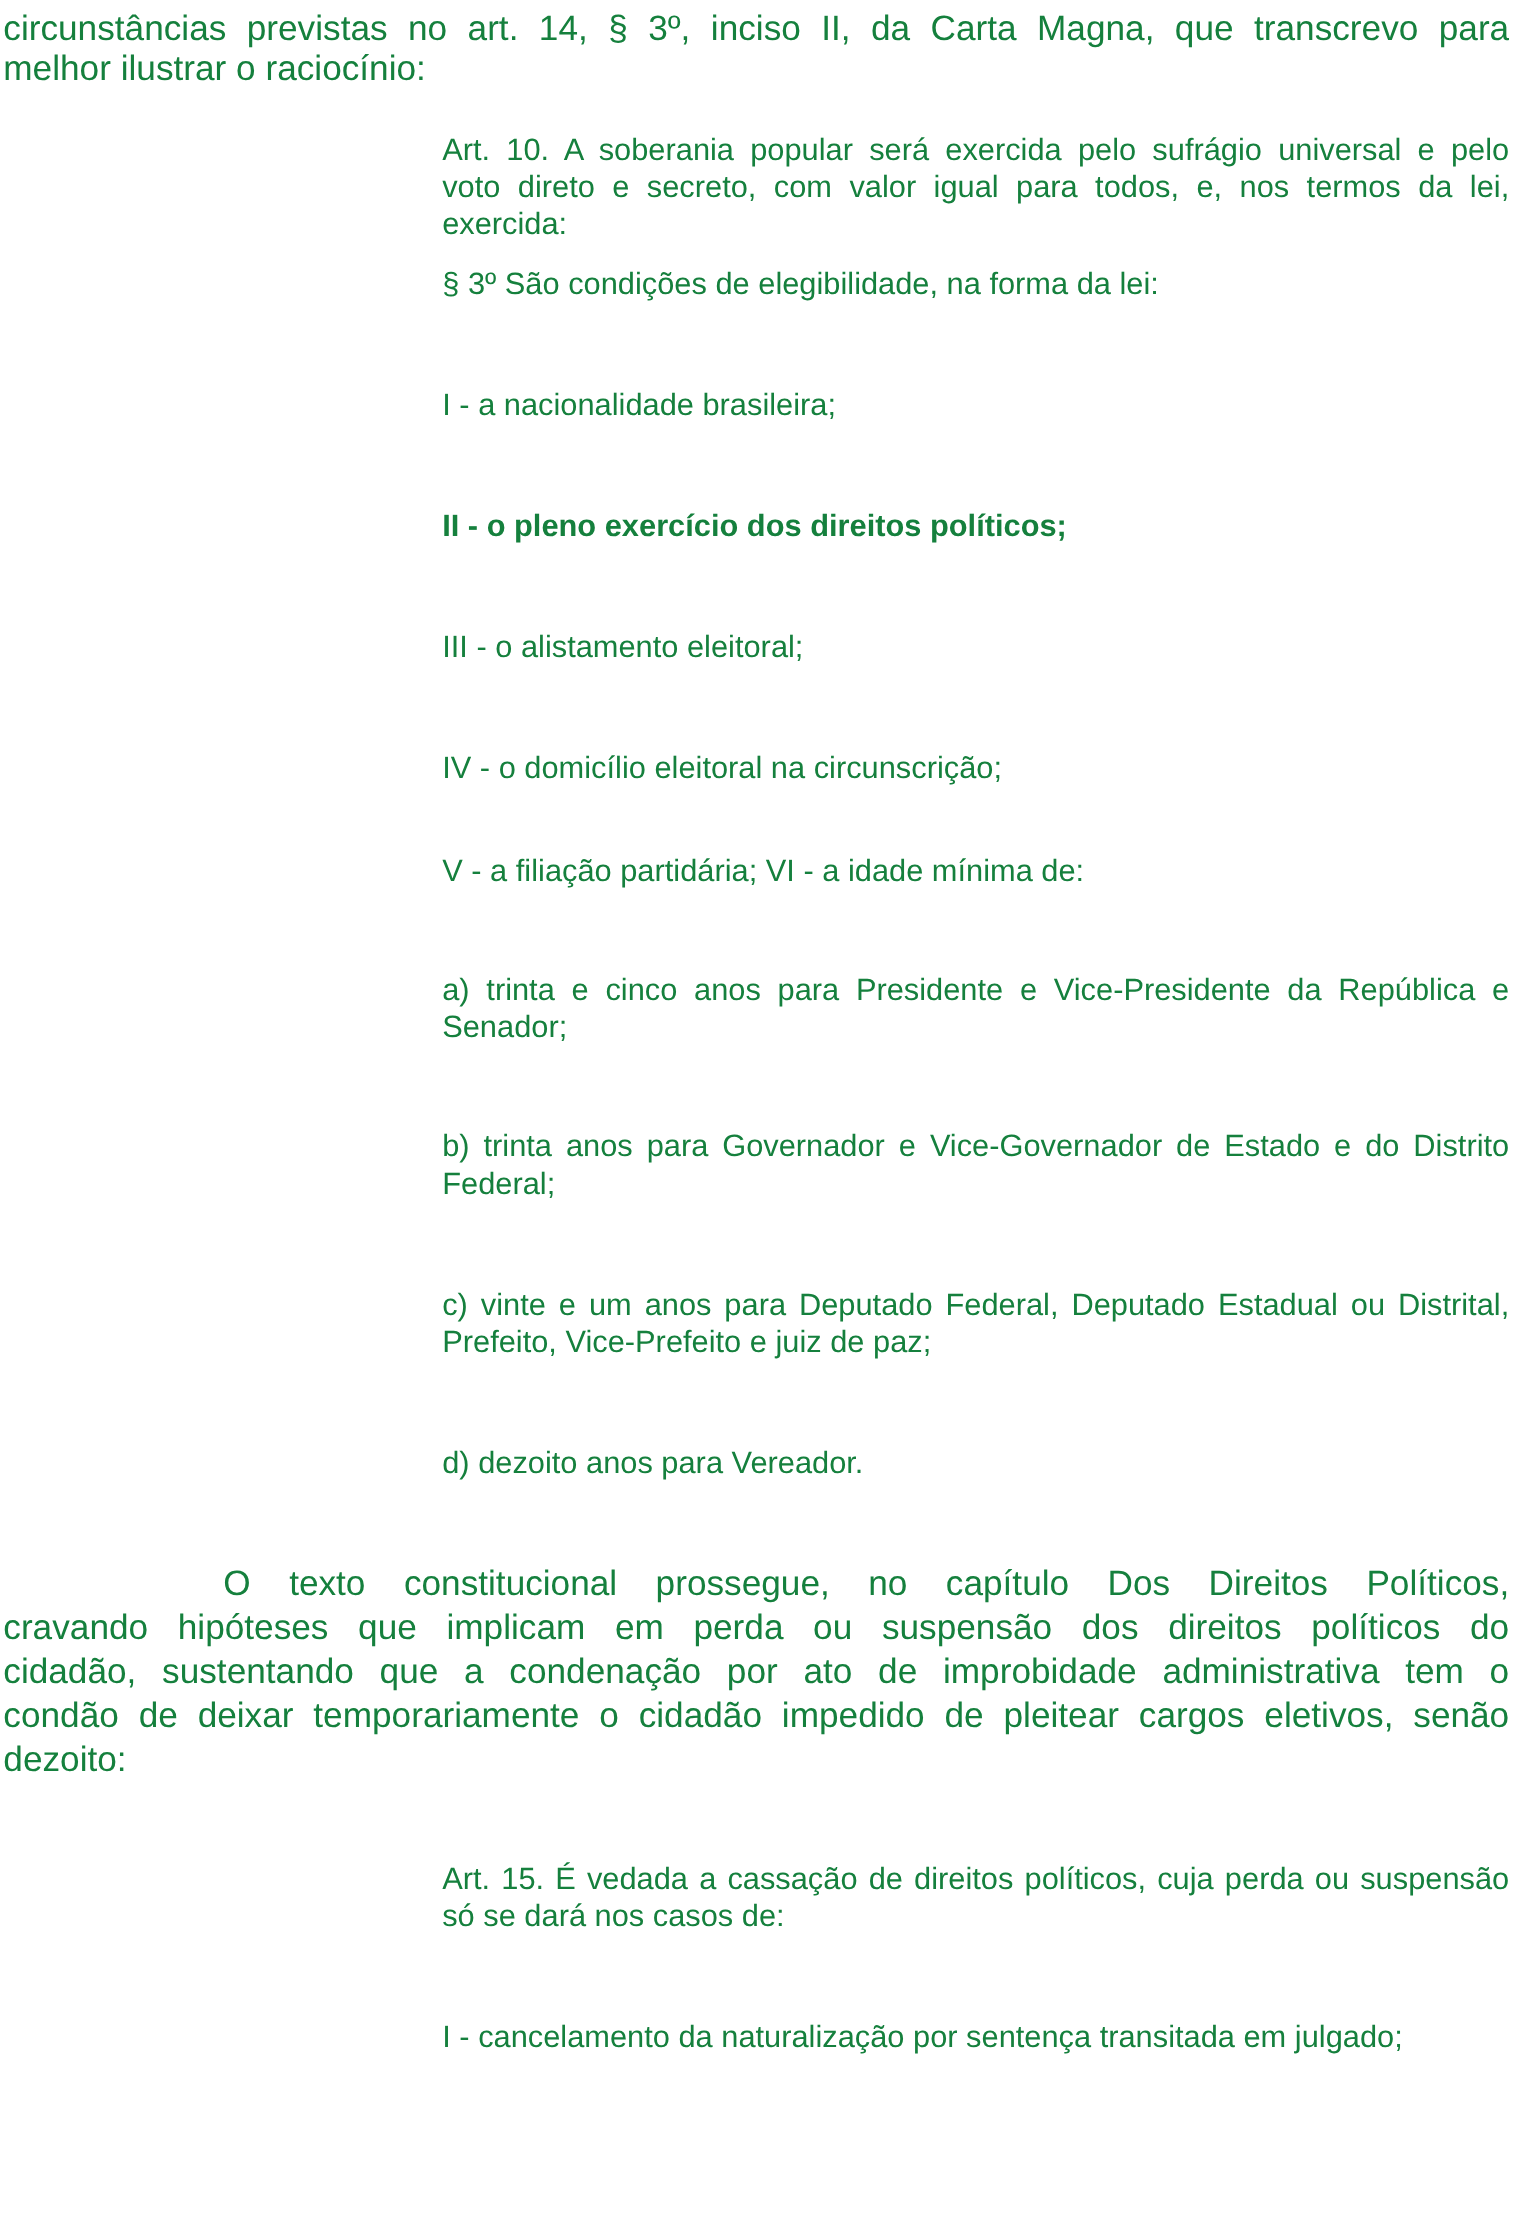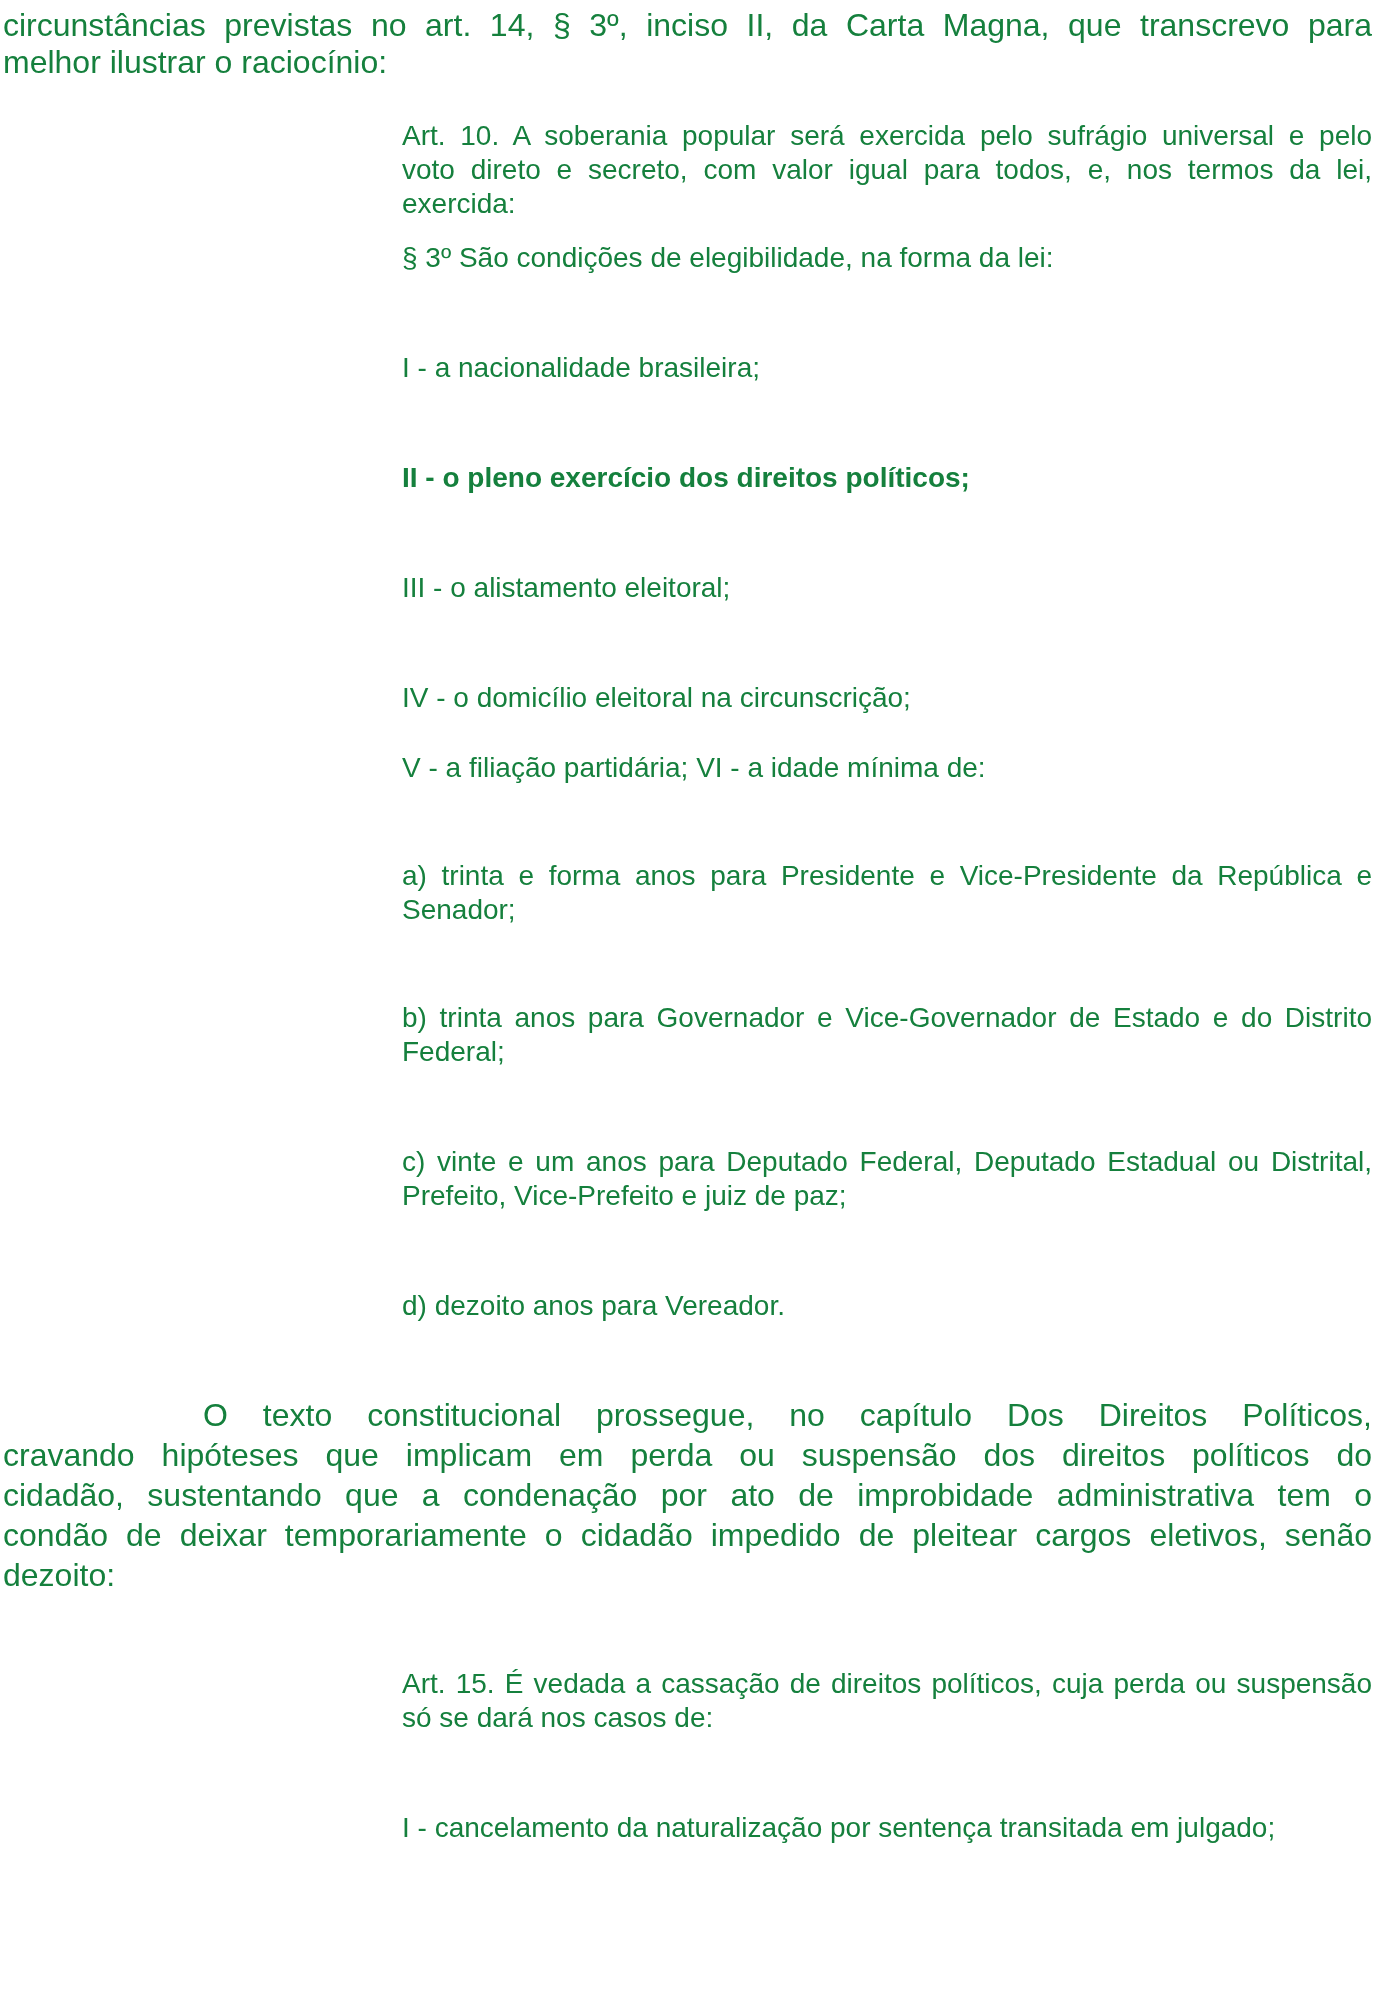--- a/index.html
+++ b/index.html
@@ -37,21 +37,21 @@
 
   .bold { font-weight: bold; }
   .first-indent { text-indent: 200px; }
 
   
   .mt36 { margin-top: 20px; }
   .mt38 { margin-top: 38px; }
   .mt72 { margin-top: 72px; }
   .mt74 { margin-top: 74px; }
   .mt76 { margin-top: 76px; }
-  .mt78 { margin-top: 36px; }
+  .mt78 { margin-top: 60px; }
 </style>
 </head>
 <body>
 
 <div class="page">
 
   <div class="para intro">
     <div class="line just">circunstâncias previstas no art. 14, § 3º, inciso II, da Carta Magna, que transcrevo para</div>
     <div class="line">melhor ilustrar o raciocínio:</div>
   </div>
@@ -80,21 +80,21 @@
 
   <div class="para quote mt76">
     <div class="line">IV - o domicílio eleitoral na circunscrição;</div>
   </div>
 
   <div class="para quote mt78">
     <div class="line">V - a filiação partidária; VI - a idade mínima de:</div>
   </div>
 
   <div class="para quote mt74">
-    <div class="line just">a) trinta e forma anos para Presidente e Vice-Presidente da República e</div>
+    <div class="line just">a) trinta e cinco anos para Presidente e Vice-Presidente da República e</div>
     <div class="line">Senador;</div>
   </div>
 
   <div class="para quote mt74">
     <div class="line just">b) trinta anos para Governador e Vice-Governador de Estado e do Distrito</div>
     <div class="line">Federal;</div>
   </div>
 
   <div class="para quote mt76">
     <div class="line just">c) vinte e um anos para Deputado Federal, Deputado Estadual ou Distrital,</div>

